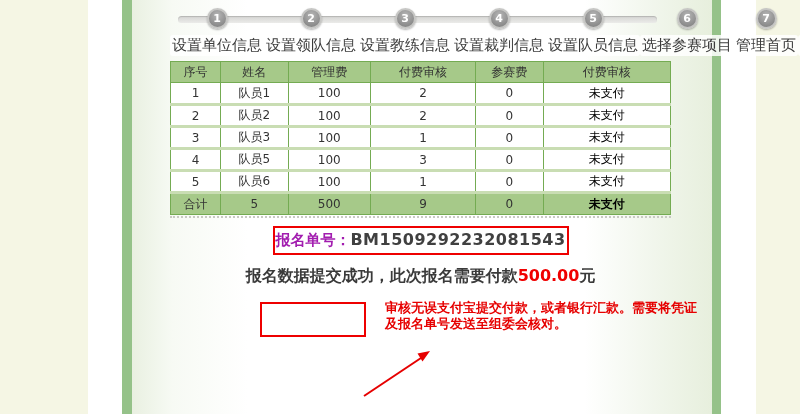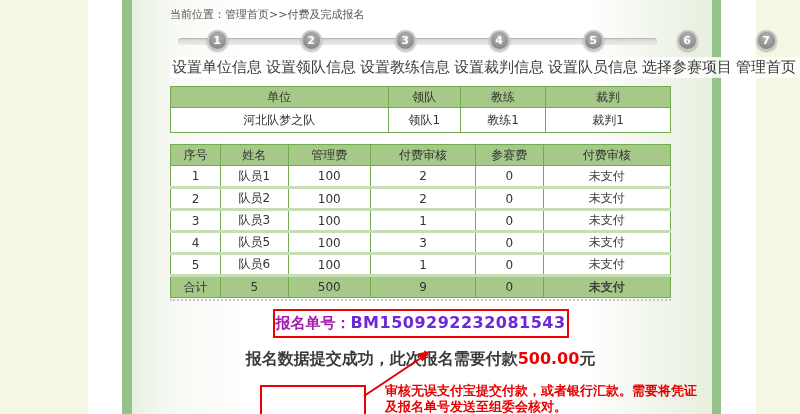--- a/index.html
+++ b/index.html
@@ -45,30 +45,30 @@
   
   table { width:100%; border-collapse:collapse; table-layout:fixed; font-size:12px; color:#333; }
   .tbl { border:1px solid #74ab52; }
   .tbl th { background:#a6c989; border:1px solid #74ab52; height:21px; font-weight:normal; }
   .tbl td { background:#ffffff; border-left:1px solid #74ab52; border-right:1px solid #74ab52; text-align:center; }
   .team-table { margin-top:14px; }
   .team-table td { height:25px; }
   .fee-table { margin-top:11px; }
   .fee-table tbody td { height:22px; border-bottom:3px solid #c9ddb3; }
   .fee-table tfoot td { background:#a6c989; height:22px; border:1px solid #74ab52; }
-  .unpaid { color:#404040; }
+  .unpaid { color:#000000; }
   tfoot .unpaid { font-weight:bold; }
 
   .dotted-sep { margin-top:1px; border-top:2px dotted #c9c9c3; }
 
   
   .order-box { margin:8px auto 0 auto; width:296px; border:2px solid #ee0000;
     text-align:center; padding:2px 0 3px 0; background:#fff; }
   .order-label { font-size:15px; font-weight:bold; color:#a21caf; }
-  .order-number { font-size:16px; font-weight:bold; color:#6d28d9; letter-spacing:.5px; }
+  .order-number { font-size:16px; font-weight:bold; color:#404040; letter-spacing:.5px; }
 
   .summary { margin-top:11px; text-align:center; font-size:16px; font-weight:bold; color:#3a3a3a; }
   .summary .amount { color:#f00000; }
 
   
   .actions { position:relative; margin-top:9px; height:46px; }
   .red-rect { position:absolute; left:90px; top:6px; width:106px; height:35px;
     border:2px solid #ee0000; }
   .note { position:absolute; left:215px; top:4px; width:322px;
     color:#e60000; font-size:13px; font-weight:bold; line-height:1.22; }
@@ -79,21 +79,20 @@
 <body>
 
 <div class="strip white-left"></div>
 <div class="strip greenbar-left"></div>
 <div class="strip content-col"></div>
 <div class="strip greenbar-right"></div>
 <div class="strip white-right"></div>
 
 <div class="inner">
 
-  <div class="breadcrumb">当前位置：管理首页&gt;&gt;付费及完成报名</div>
 
   <div class="stepper">
     <div class="step-track"></div>
     <div class="steps">
       <div class="step">
         <div class="step-circle">1</div>
         <div class="step-label">设置单位信息</div>
       </div>
       <div class="step">
         <div class="step-circle">2</div>
@@ -119,44 +118,20 @@
         <div class="step-circle">7</div>
         <div class="step-label">管理首页</div>
       </div>
       <div class="step active">
         <div class="step-circle">8</div>
         <div class="step-label">设置领队信息</div>
       </div>
     </div>
   </div>
 
-  <table class="tbl team-table">
-    <colgroup>
-        <col style="width:43.5%">
-        <col style="width:14.5%">
-        <col style="width:17%">
-        <col style="width:25%">
-      </colgroup>
-    <thead>
-      <tr>
-        <th>单位</th>
-        <th>领队</th>
-        <th>教练</th>
-        <th>裁判</th>
-      </tr>
-    </thead>
-    <tbody>
-      <tr>
-        <td>河北队梦之队</td>
-        <td>领队1</td>
-        <td>教练1</td>
-        <td>裁判1</td>
-      </tr>
-    </tbody>
-  </table>
 
   <table class="tbl fee-table">
     <colgroup>
         <col style="width:10%">
         <col style="width:13.5%">
         <col style="width:16.5%">
         <col style="width:21%">
         <col style="width:13.5%">
         <col style="width:25.5%">
       </colgroup>

